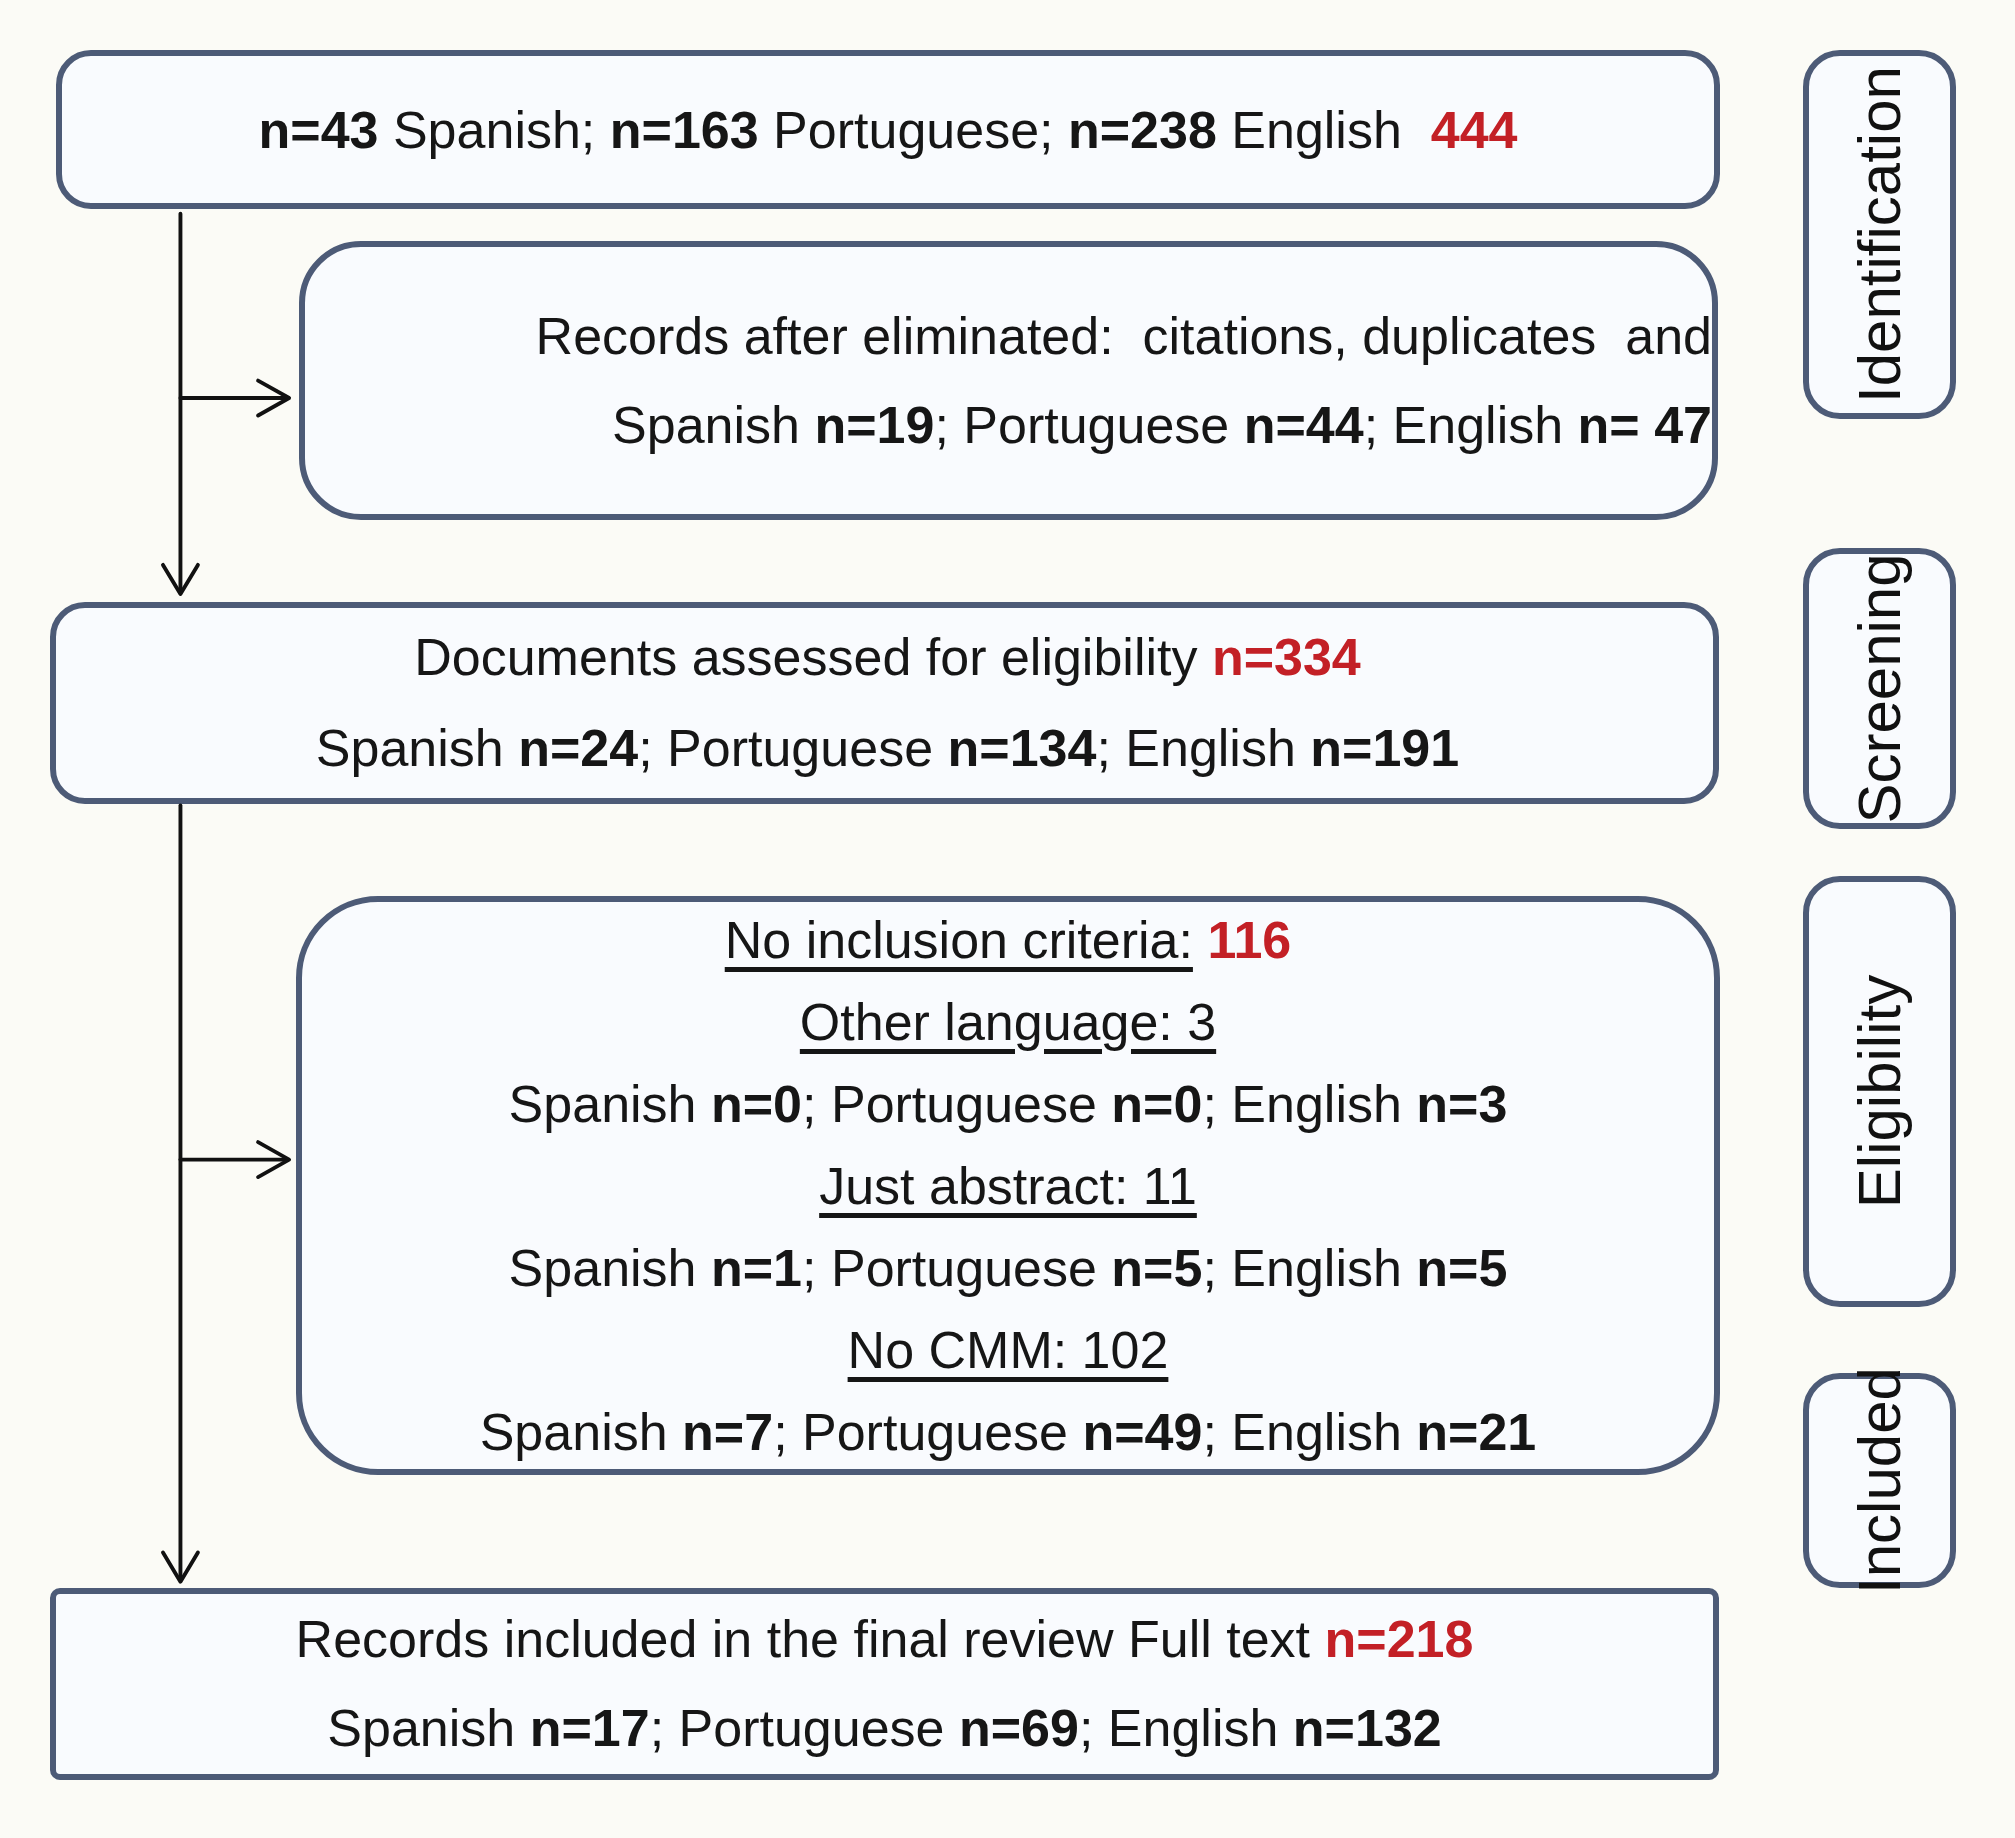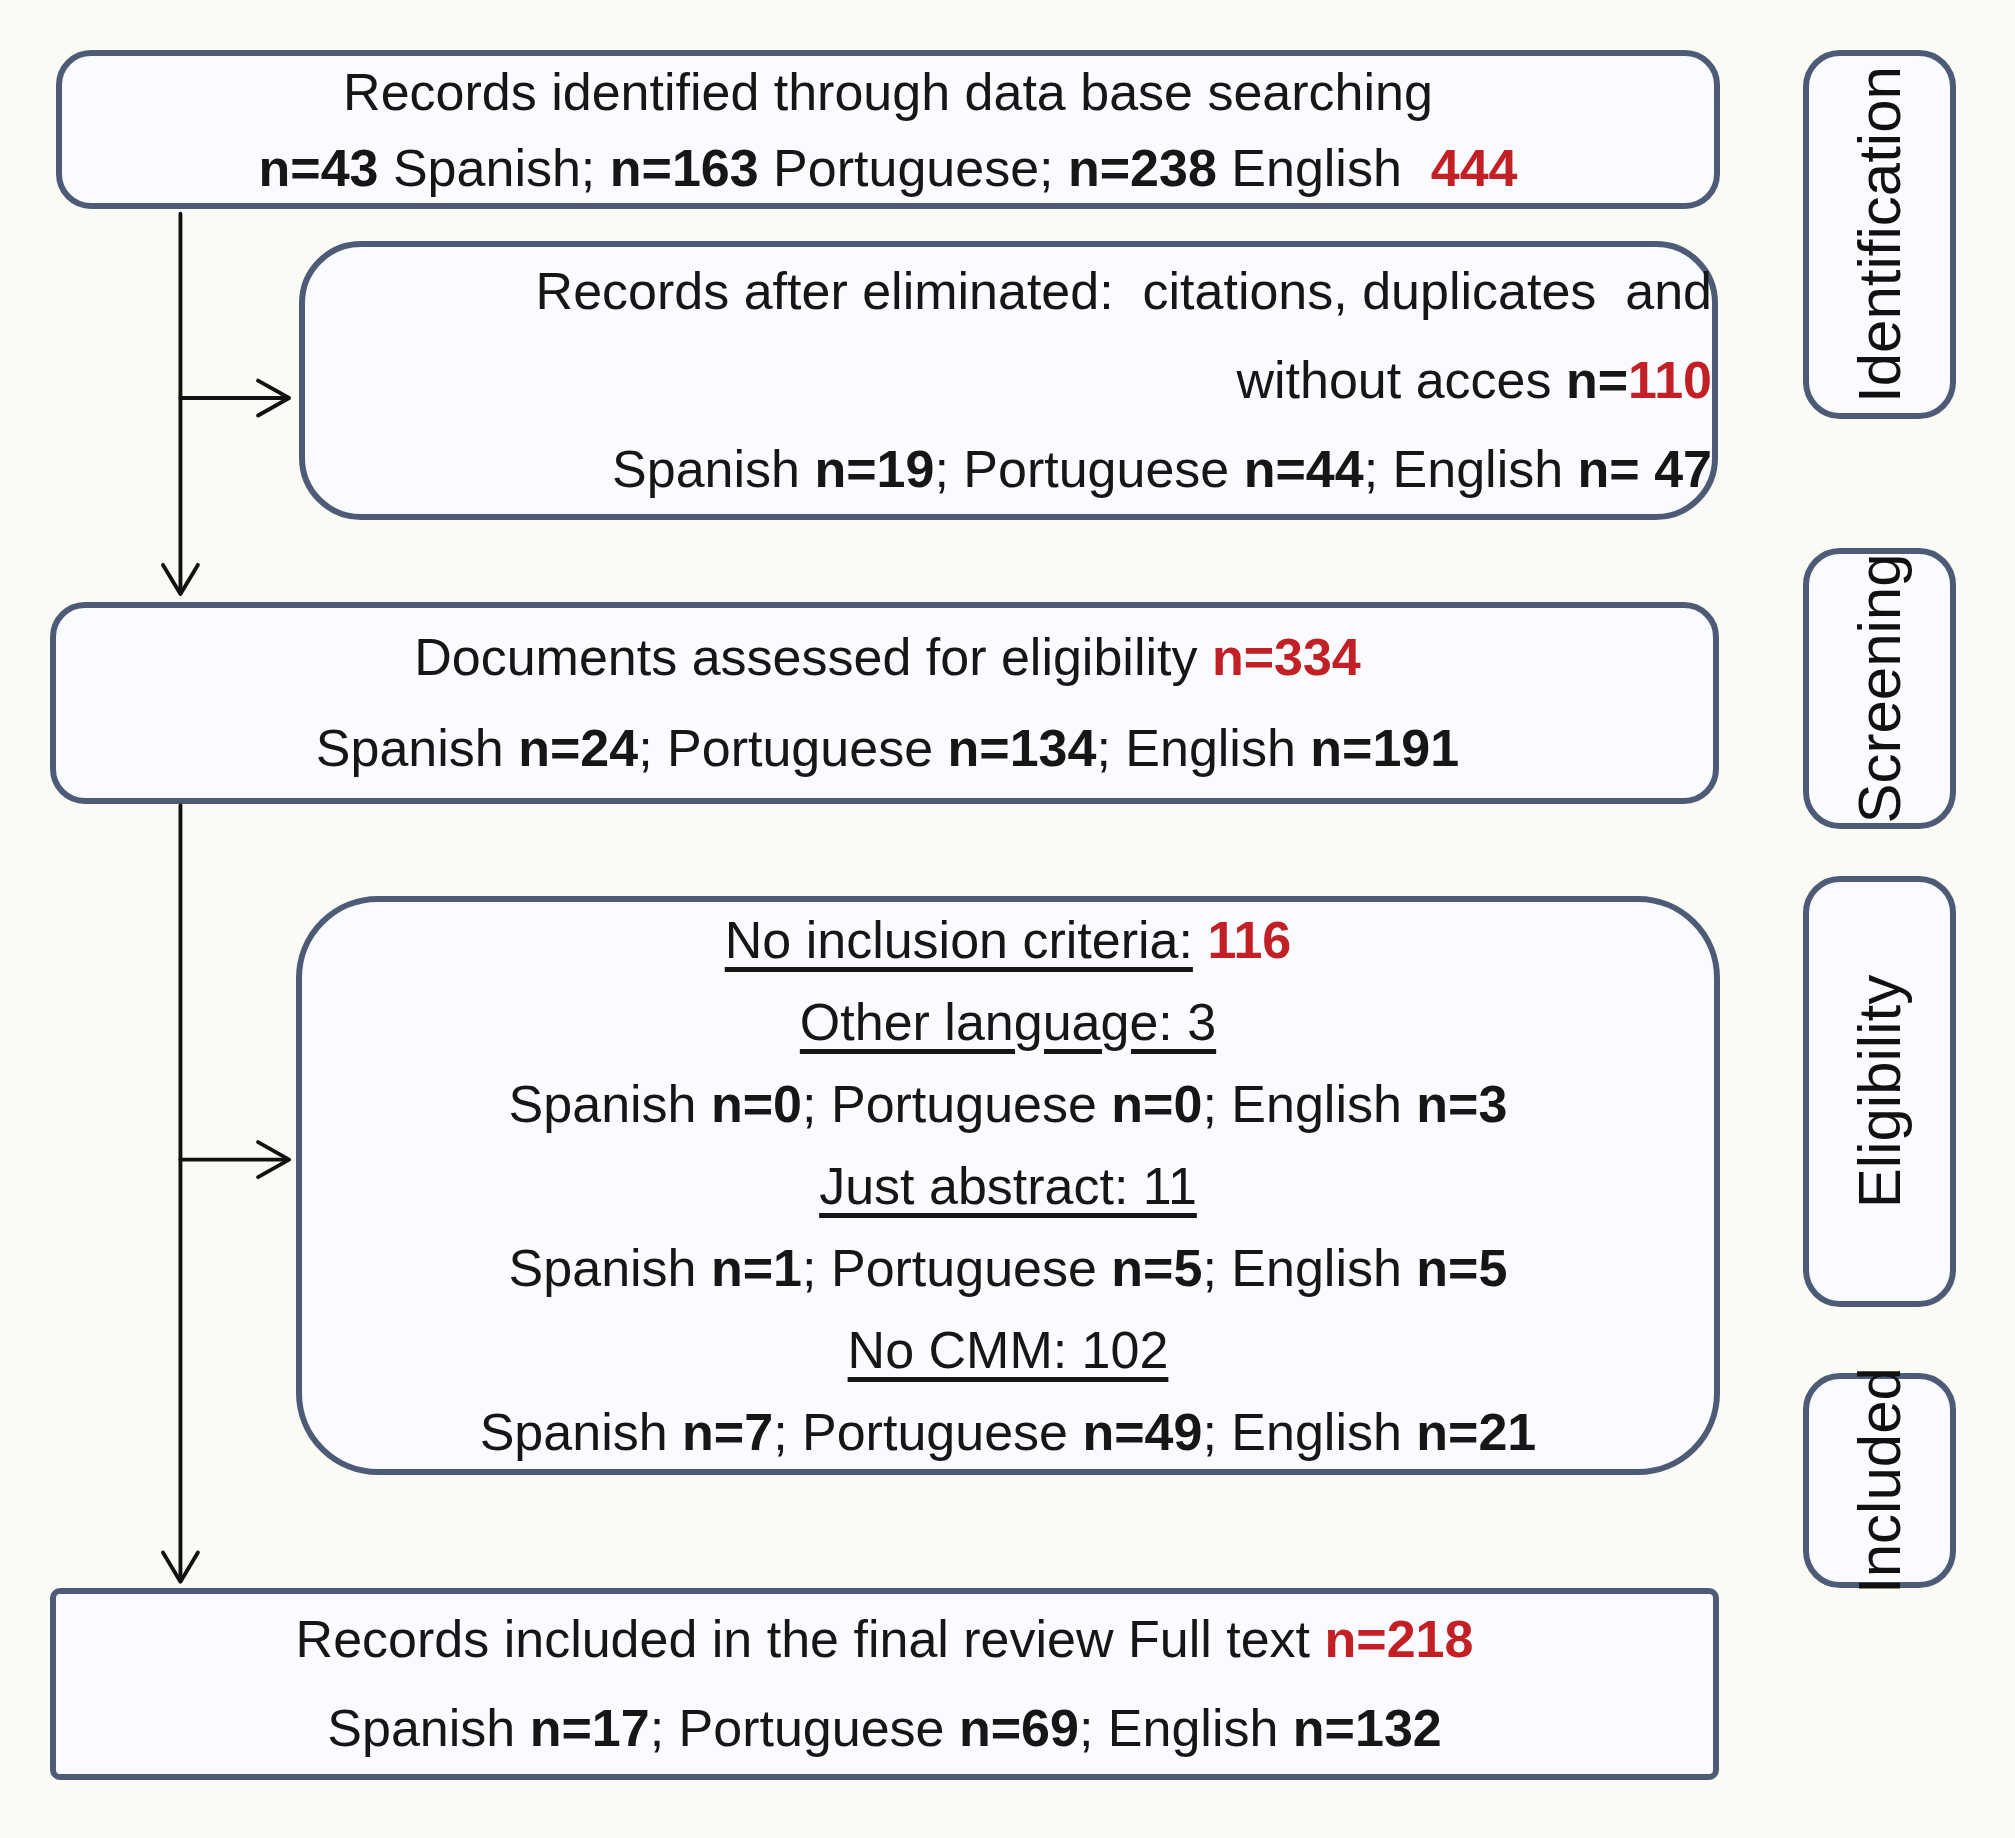--- a/index.html
+++ b/index.html
@@ -46,26 +46,24 @@
   #stage1{top:50px;height:369px;}
   #stage2{top:548px;height:281px;}
   #stage3{top:876px;height:431px;}
   #stage4{top:1373px;height:215px;}
   #arrows{position:absolute;left:0;top:0;pointer-events:none;}
 </style>
 </head>
 <body>
 
 <div id="box1" class="flow-box">
-    <div class="line"><span>Records identified through data base searching</span></div>
     <div class="line"><span class="b">n=43</span><span> Spanish; </span><span class="b">n=163</span><span> Portuguese; </span><span class="b">n=238</span><span> English  </span><span class="b r">444</span></div>
   </div>
 <div id="box2" class="flow-box">
     <div class="line"><span>Records after eliminated:  citations, duplicates  and</span></div>
-    <div class="line"><span>without acces </span><span class="b">n=</span><span class="b r">110</span></div>
     <div class="line"><span>Spanish </span><span class="b">n=19</span><span>; Portuguese </span><span class="b">n=44</span><span>; English </span><span class="b">n= 47</span></div>
   </div>
 <div id="box3" class="flow-box">
     <div class="line"><span>Documents assessed for eligibility </span><span class="b r">n=334</span></div>
     <div class="line"><span>Spanish </span><span class="b">n=24</span><span>; Portuguese </span><span class="b">n=134</span><span>; English </span><span class="b">n=191</span></div>
   </div>
 <div id="box4" class="flow-box">
     <div class="line"><span class="u">No inclusion criteria:</span><span> </span><span class="b r">116</span></div>
     <div class="line"><span class="u">Other language: 3</span></div>
     <div class="line"><span>Spanish </span><span class="b">n=0</span><span>; Portuguese </span><span class="b">n=0</span><span>; English </span><span class="b">n=3</span></div>

